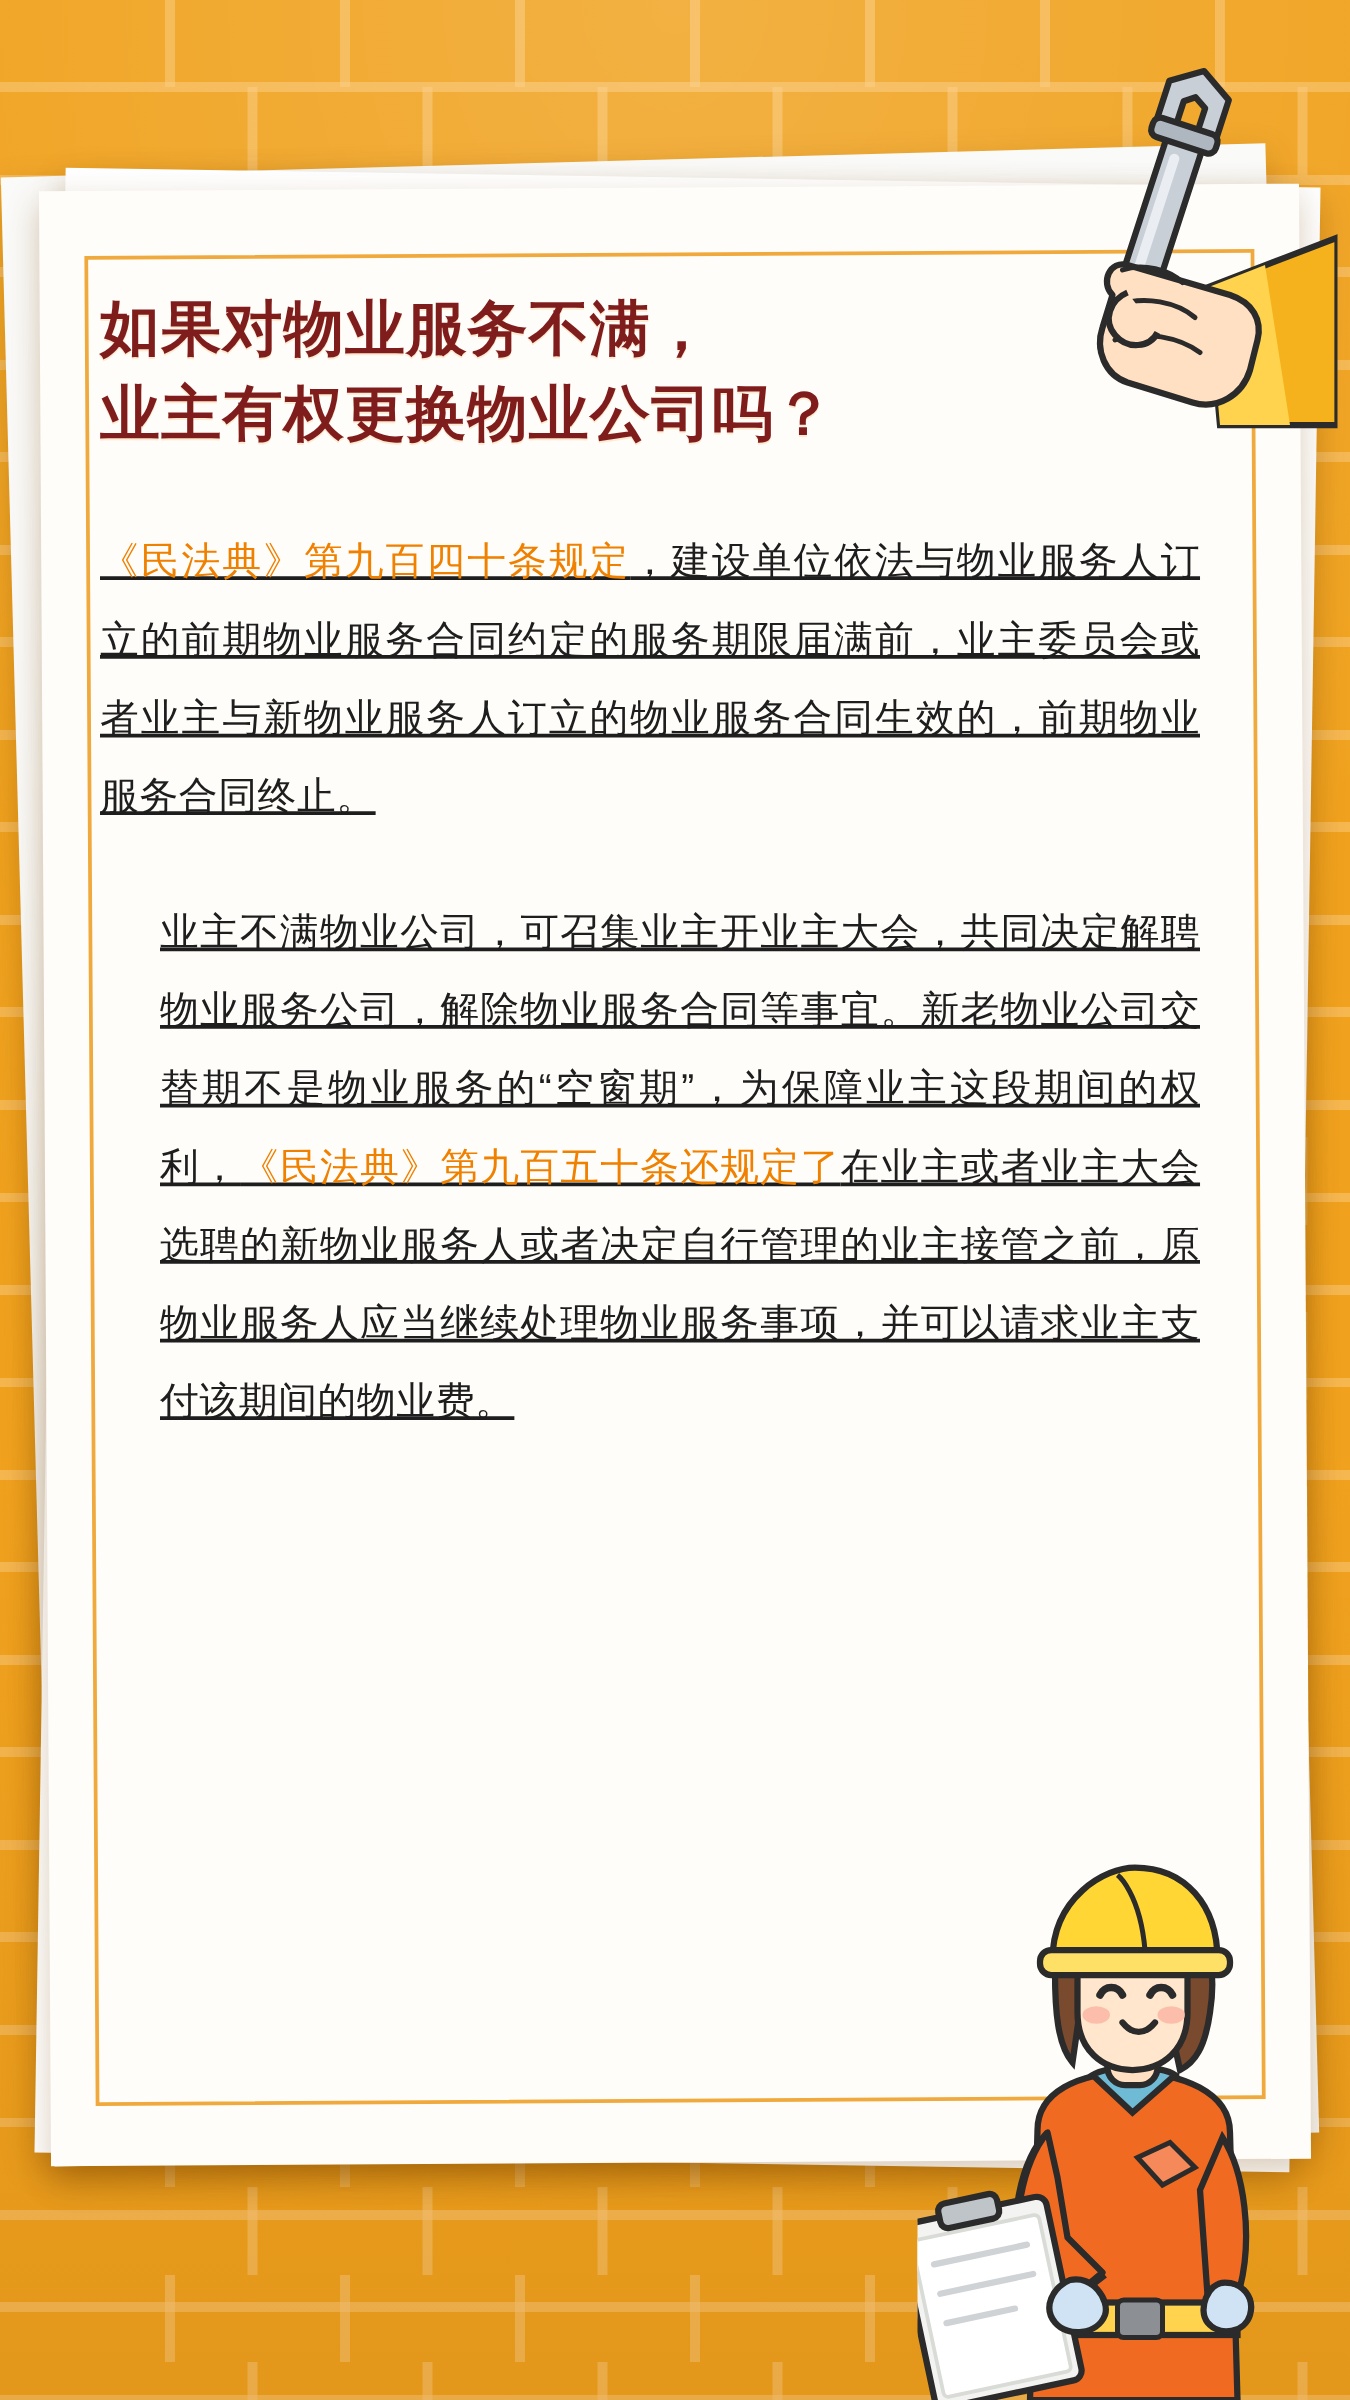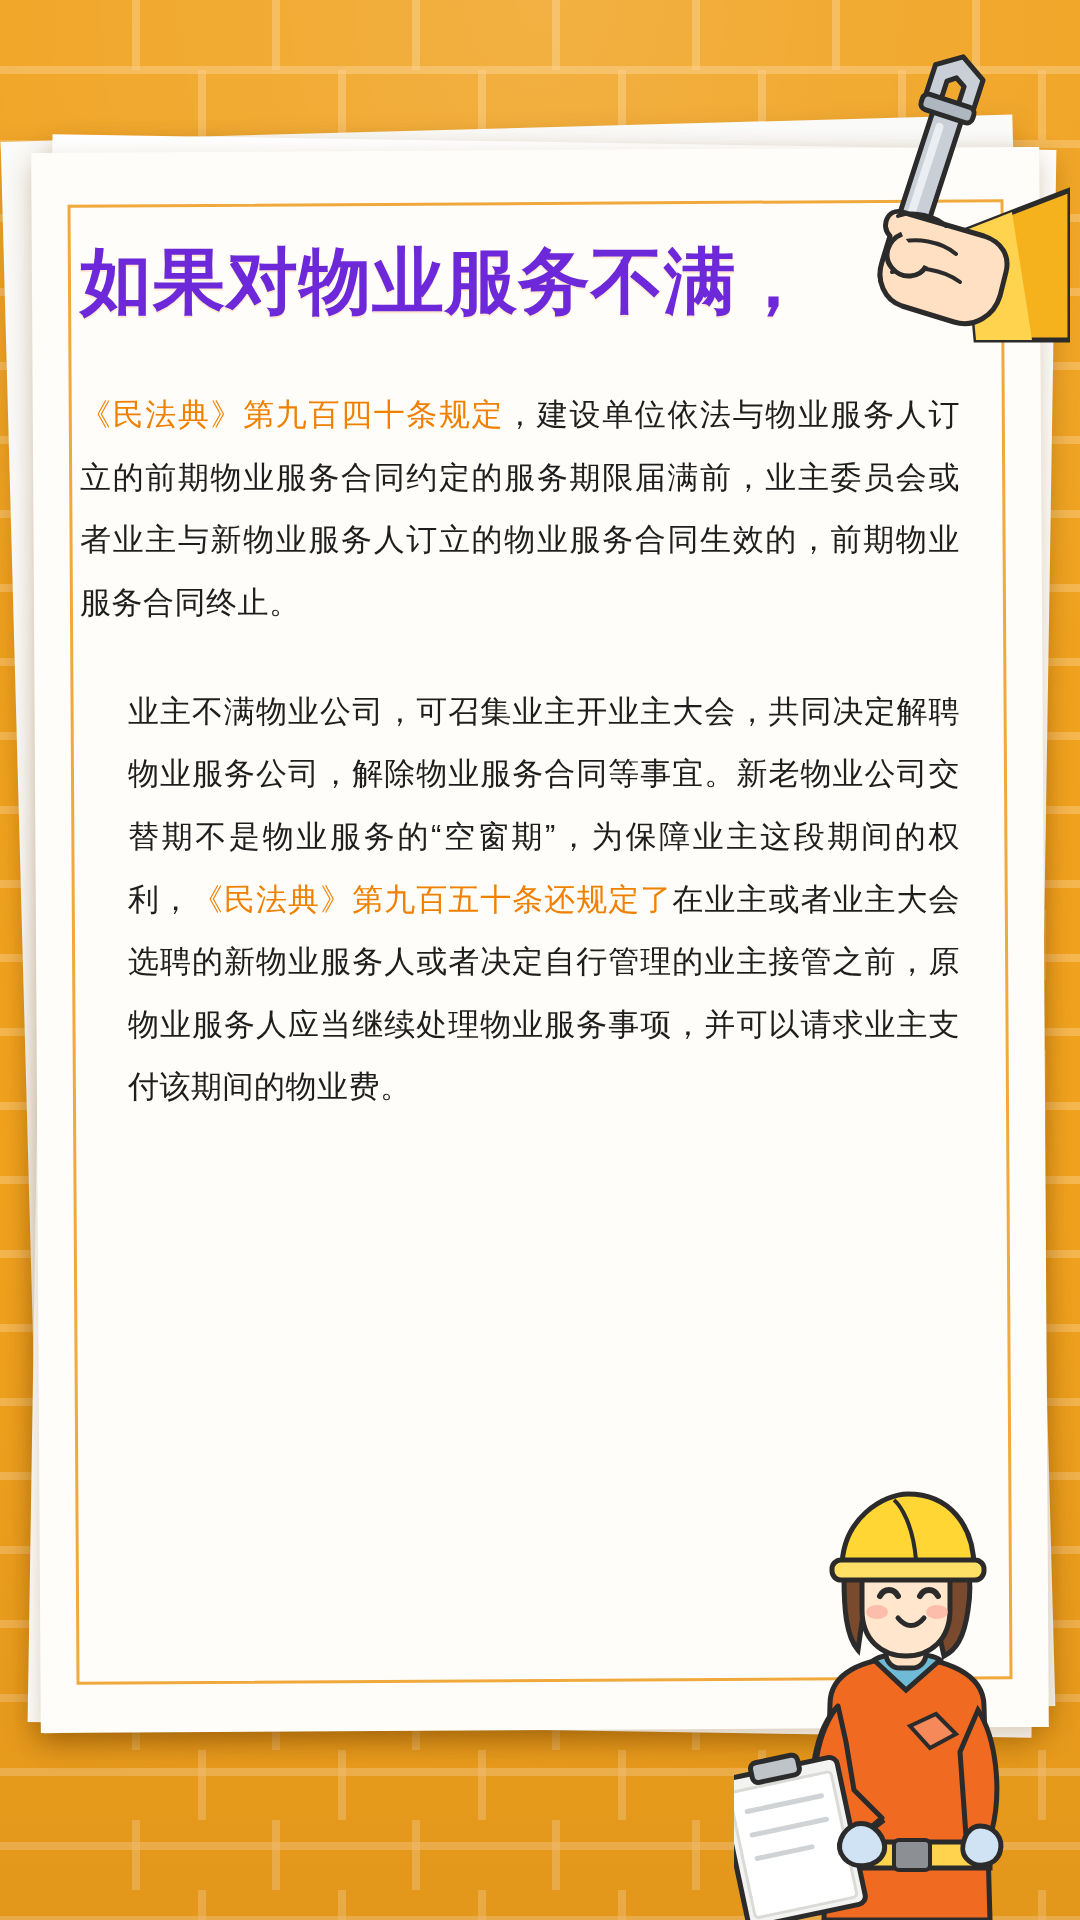--- a/index.html
+++ b/index.html
@@ -111,40 +111,41 @@
   }
 
   
   .content {
     position: absolute;
     left: 80px;
     top: 230px;
     width: 880px;
   }
   .headline {
-    color: #6d28d9;
+    color: #7f1d1d;
     font-weight: bold;
-    font-size: 72px;
+    font-size: 48px;
     line-height: 1.42;
     letter-spacing: 1px;
     margin: 0 0 14px 0;
     text-shadow: 0 2px 0 rgba(255,180,90,0.25);
   }
   .headline .line {
     display: block;
     white-space: nowrap;
   }
 
   .body-block {
     margin-top: 52px;
     color: #1E1E1E;
     font-size: 31px;
     line-height: 2.02;
     text-align: justify;
     letter-spacing: 0.5px;
+    text-decoration: underline;
   }
   .body-block p {
     margin: 0 0 46px 0;
   }
   .body-block p:last-child { margin-bottom: 0; margin-left: 48px; }
   .hl {
     color: #F08000;
   }
 
   
@@ -177,20 +178,21 @@
 <div class="sheet sheet-back-2"></div>
 
 <div class="sheet sheet-main">
   <div class="sheet-inner-border"></div>
 </div>
 
 <div class="content">
 
   <h1 class="headline">
     <span class="line">如果对物业服务不满，</span>
+    <span class="line">业主有权更换物业公司吗？</span>
   </h1>
 
   <div class="body-block">
 
     <p>
       <span class="hl">《民法典》第九百四十条规定</span><span>，建设单位依法与物业服务人订立的前期物业服务合同约定的服务期限届满前，业主委员会或者业主与新物业服务人订立的物业服务合同生效的，前期物业服务合同终止。</span>
     </p>
 
     <p>
       <span>业主不满物业公司，可召集业主开业主大会，共同决定解聘物业服务公司，解除物业服务合同等事宜。新老物业公司交替期不是物业服务的“空窗期”，为保障业主这段期间的权利，</span><span class="hl">《民法典》第九百五十条还规定了</span><span>在业主或者业主大会选聘的新物业服务人或者决定自行管理的业主接管之前，原物业服务人应当继续处理物业服务事项，并可以请求业主支付该期间的物业费。</span>

